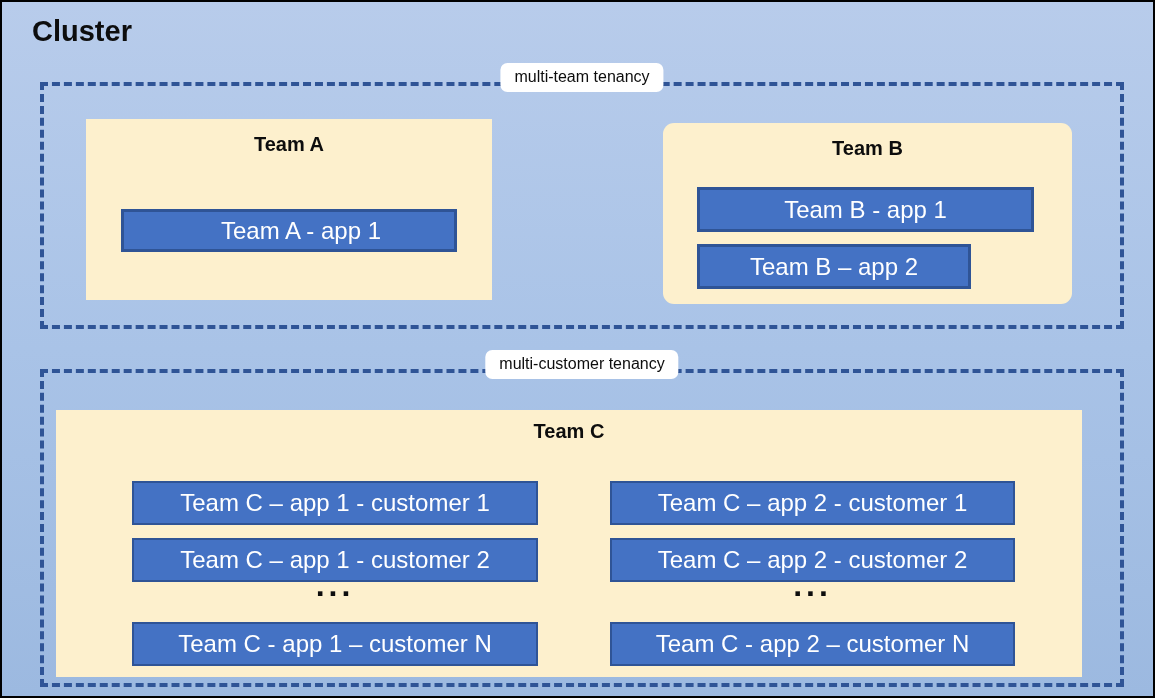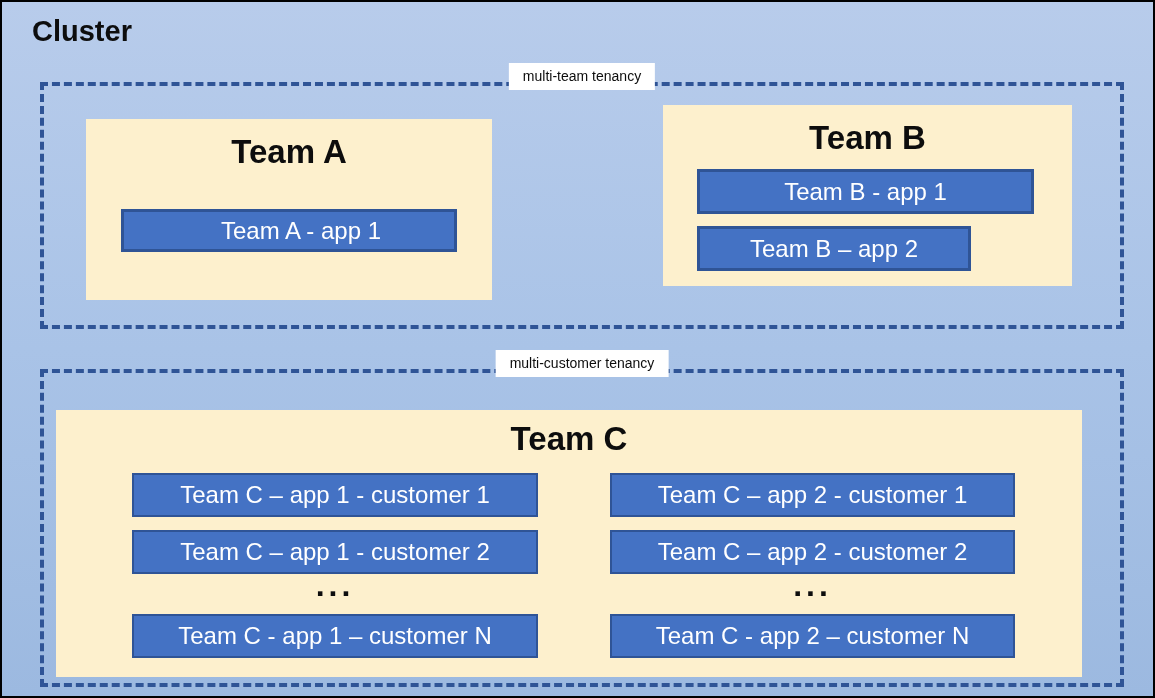--- a/index.html
+++ b/index.html
@@ -35,54 +35,55 @@
     position: absolute;
     border: 4px dashed var(--dashed-border);
   }
   .tenancy.multi-team   { left: 38px; top: 80px;  width: 1084px; height: 247px; }
   .tenancy.multi-customer { left: 38px; top: 367px; width: 1084px; height: 318px; }
   .tenancy-label {
     position: absolute; left: 50%; transform: translateX(-50%);
     top: -23px;
     background: var(--label-bg);
     color: var(--title-text);
-    font-size: 14px;
+    font-size: 16px;
     padding: 5px 14px 6px 14px;
     white-space: nowrap;
     z-index: 2;
+    border-radius: 7px;
   }
   .team {
     position: absolute;
     background: var(--team-fill);
   }
   .team-a { left: 42px;  top: 33px; width: 406px; height: 181px; }
-  .team-b { left: 619px; top: 19px; width: 409px; height: 181px; }
+  .team-b { left: 619px; top: 37px; width: 409px; height: 181px; border-radius: 11px; }
   .team-c { left: 12px;  top: 37px; width: 1026px; height: 267px; }
   .team-title {
     position: absolute; left: 0; right: 0; text-align: center;
-    font-size: 33px; font-weight: bold; color: var(--title-text);
+    font-size: 20px; font-weight: bold; color: var(--title-text);
   }
   .team-a .team-title, .team-b .team-title { top: 14px; }
   .team-c .team-title { top: 10px; }
   .app {
     position: absolute;
     background: var(--app-fill);
     border: 3px solid var(--app-border);
     color: var(--app-text);
     font-size: 24px;
     display: flex; align-items: center; justify-content: center;
     white-space: nowrap;
   }
   .team-a-app1 { left: 35px; top: 90px;  width: 336px; height: 43px; padding-left: 24px; }
   .team-b-app1 { left: 34px; top: 64px;  width: 337px; height: 45px; }
   .team-b-app2 { left: 34px; top: 121px; width: 274px; height: 45px; }
   .col { position: absolute; top: 63px; width: 406px; height: 196px; }
   .col-1 { left: 76px; }
   .col-2 { left: 554px; width: 405px; }
-  .col .app { border-width: 2px; left: 0; width: 100%; height: 44px; }
+  .col .app { border-width: 2px; left: 0; width: 100%; height: 44px; margin-top: 8px; }
   .col .row-1 { top: 0; }
   .col .row-2 { top: 57px; }
   .col .row-n { top: 141px; }
   .dots {
     position: absolute; top: 96px; left: 0; right: 0;
     text-align: center;
     font-size: 32px; font-weight: bold; color: var(--title-text);
     letter-spacing: 4px; line-height: 1;
     height: 34px; overflow: hidden;
   }

